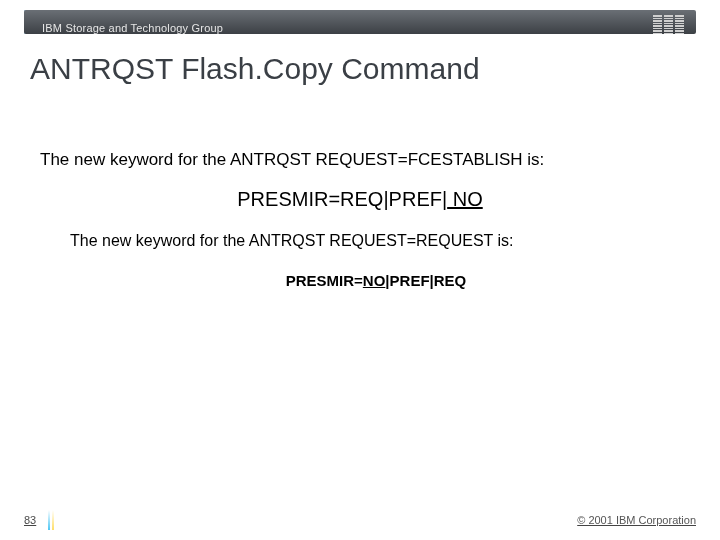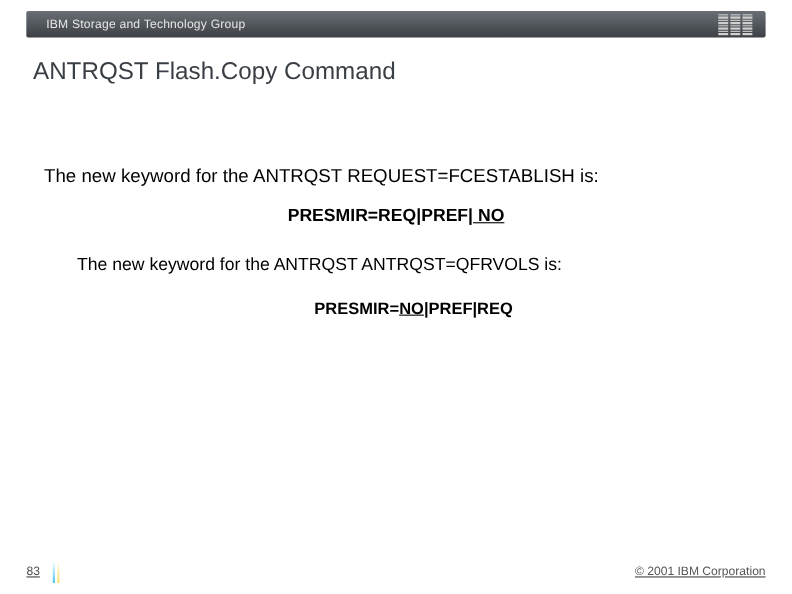--- a/index.html
+++ b/index.html
@@ -14,21 +14,21 @@
     position: relative;
   }
   .header-bar {
     position: absolute;
     top: 10px;
     left: 24px;
     right: 24px;
     height: 24px;
     background: linear-gradient(to bottom, #6a6f75 0%, #3c4045 100%);
     display: flex;
-    align-items: center;
+    align-items: flex-end;
     justify-content: space-between;
     padding: 0 12px 0 18px;
     box-sizing: border-box;
     border-radius: 2px;
   }
   .header-left-mark {
     position: absolute;
     left: 24px;
     top: 10px;
     width: 3px;
@@ -53,31 +53,31 @@
   }
   .logo-bar {
     width: 9px;
     height: 1.5px;
     background: #d0d0d0;
   }
   .title {
     position: absolute;
     top: 52px;
     left: 30px;
-    font-size: 22px;
+    font-size: 30px;
     font-weight: 400;
     color: #3a3f45;
   }
   .body-text {
     position: absolute;
     left: 40px;
     right: 40px;
   }
   .intro1 { top: 150px; font-size: 17px; }
-  .code1  { top: 188px; font-size: 16px; font-weight: 700; text-align: center; left: 0; right: 0; }
+  .code1  { top: 188px; font-size: 20px; font-weight: 400; text-align: center; left: 0; right: 0; }
   .intro2 { top: 232px; font-size: 16px; left: 70px; }
   .code2  { top: 272px; font-size: 15px; font-weight: 700; left: 0; right: 0; text-align: center; padding-left: 32px; }
   .uline { text-decoration: underline; }
   .footer {
     position: absolute;
     bottom: 14px;
     left: 24px;
     right: 24px;
     display: flex;
     align-items: center;
@@ -150,21 +150,21 @@
 </div>
 
 <div class="title">ANTRQST Flash.Copy Command</div>
 
 <div class="body-text intro1">The new keyword for the ANTRQST REQUEST=FCESTABLISH is:</div>
 
 <div class="body-text code1">
   <span>PRESMIR=REQ|PREF|</span><span class="uline"> NO</span>
 </div>
 
-<div class="body-text intro2">The new keyword for the ANTRQST ANTRQST=QFRVOLS is:</div>
+<div class="body-text intro2">The new keyword for the ANTRQST REQUEST=REQUEST is:</div>
 
 <div class="body-text code2">
   <span>PRESMIR=</span><span class="uline">NO</span><span>|PREF|REQ</span>
 </div>
 
 <div class="footer-mark"></div>
 <div class="footer-mark2"></div>
 <div class="footer">
   <span class="pagenum">83</span>
   <span class="copyright">© 2001 IBM Corporation</span>

